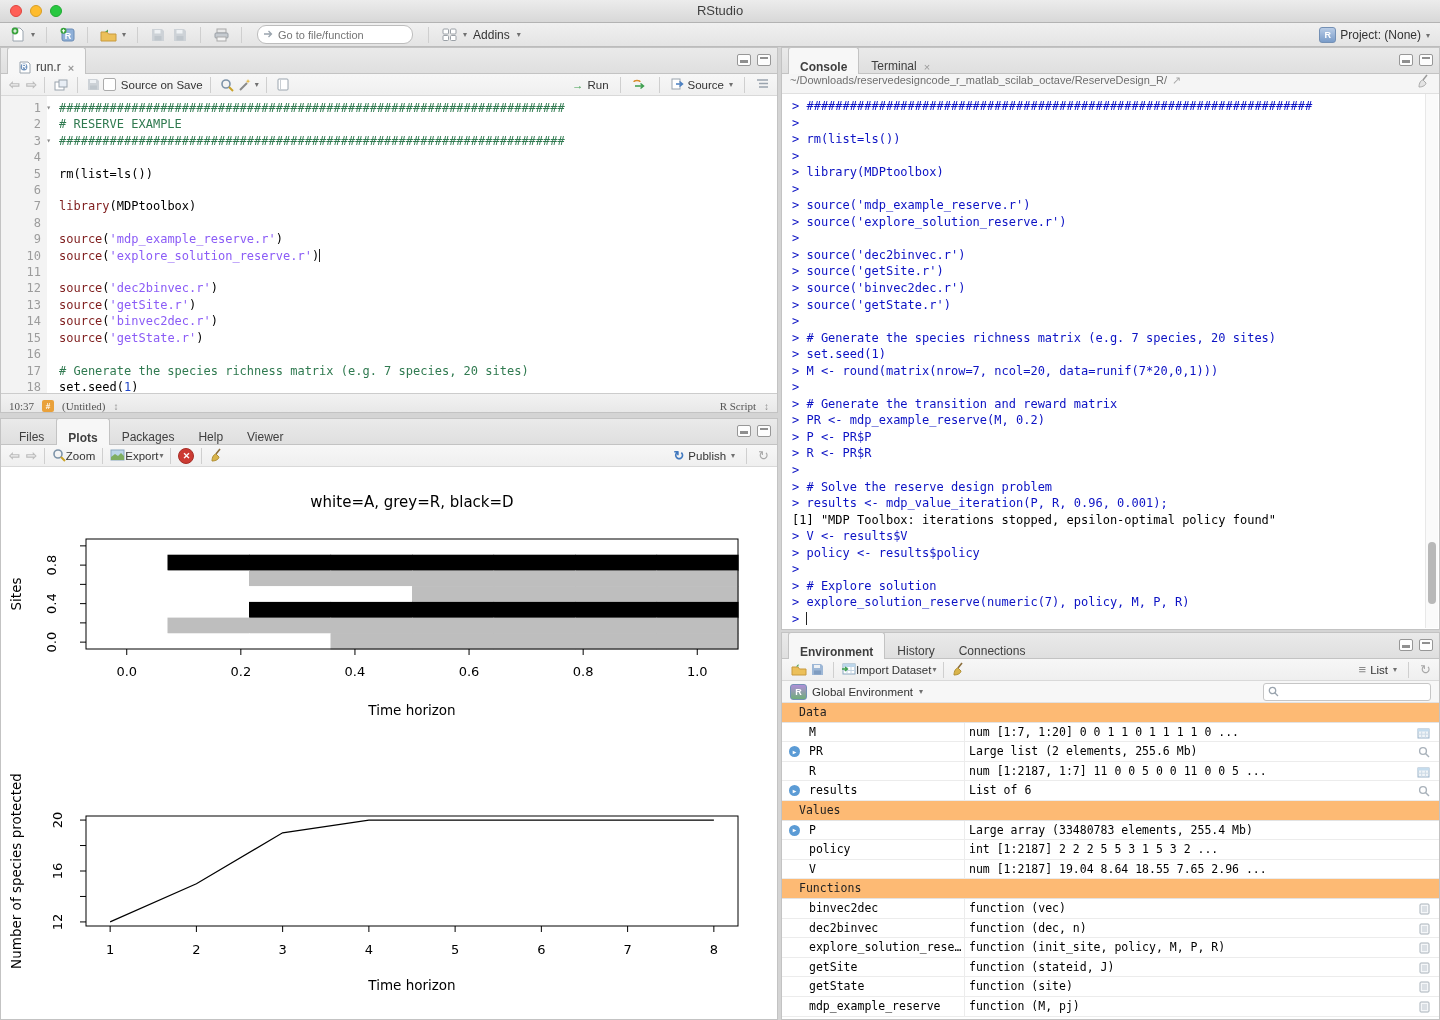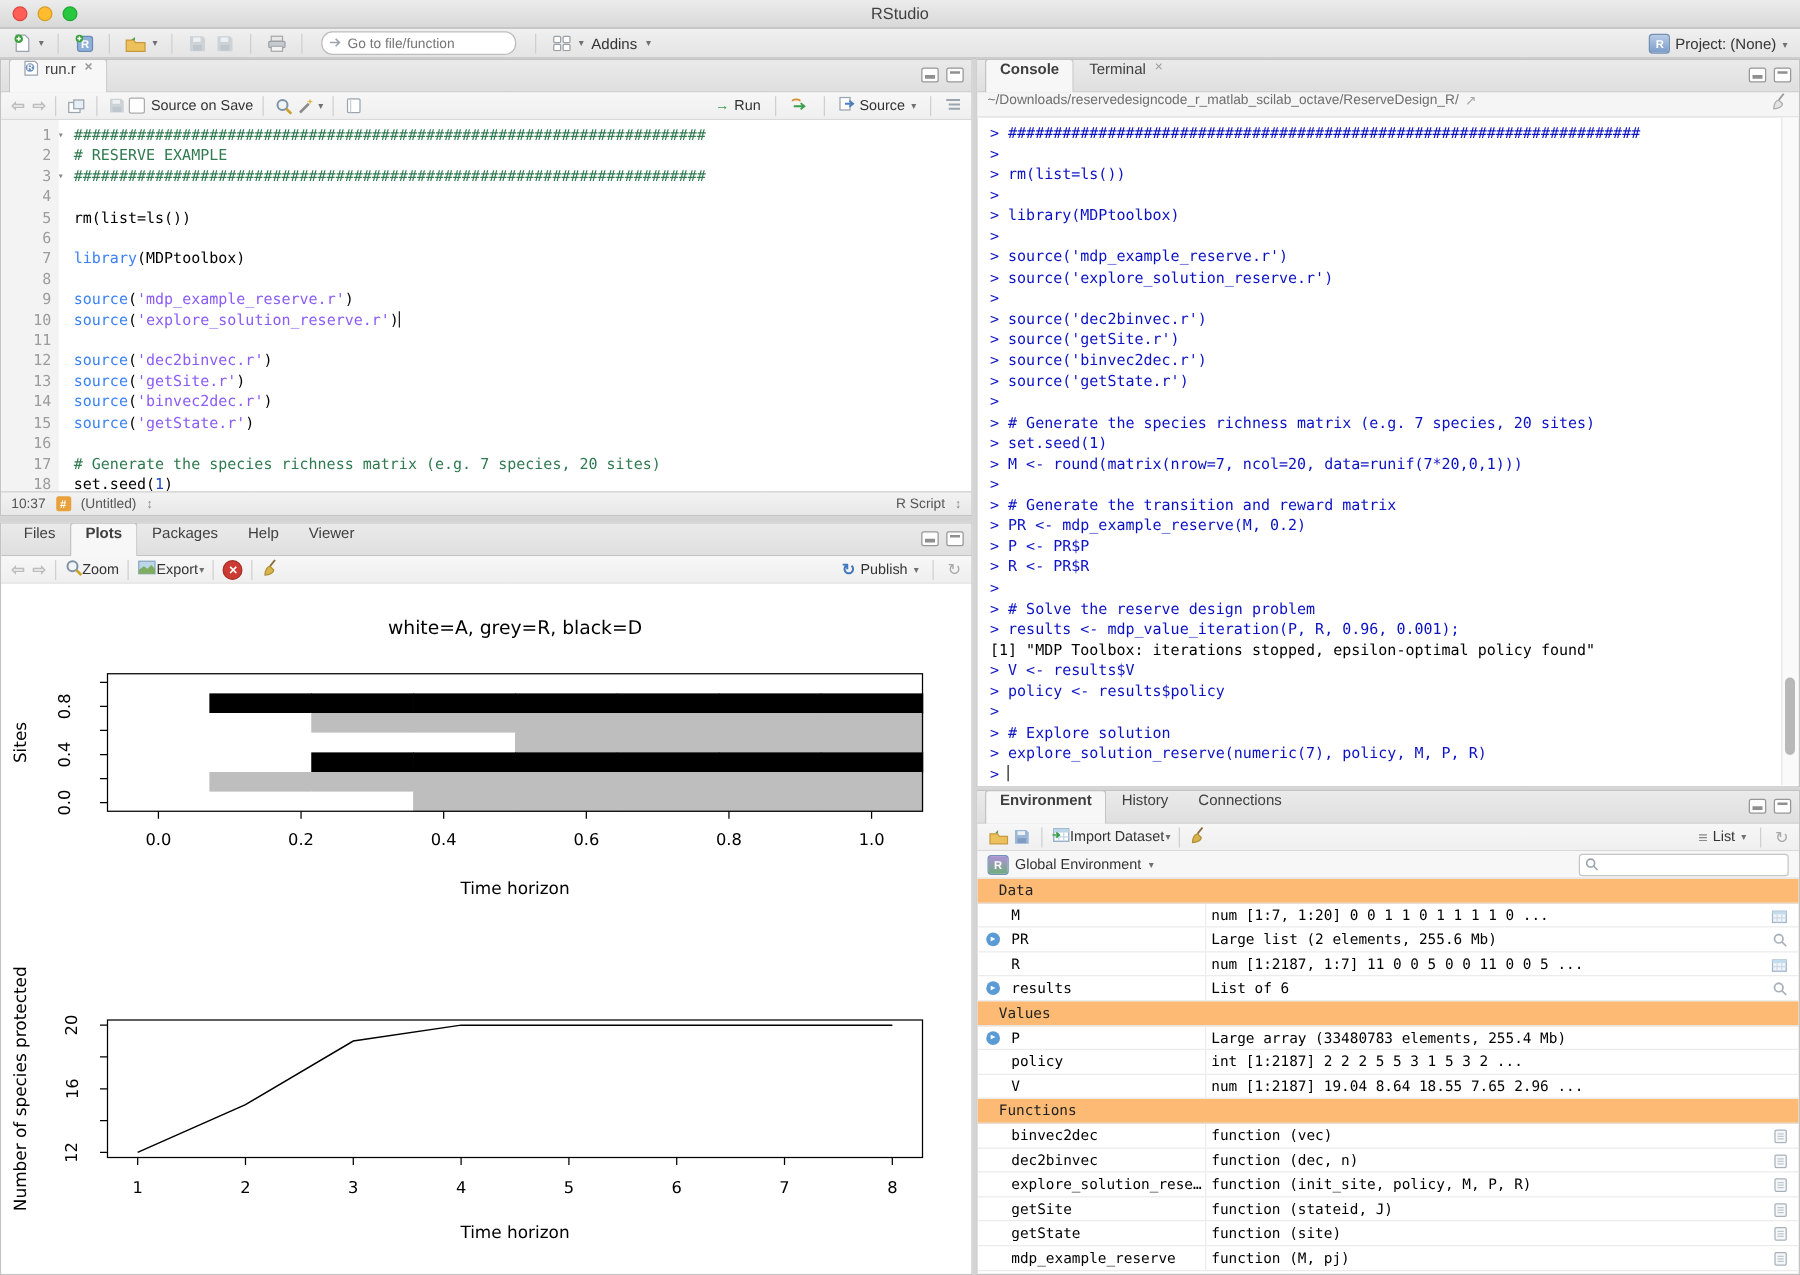--- a/index.html
+++ b/index.html
@@ -19,44 +19,44 @@
   .dd{font-size:8px;color:#707070;margin-left:1px;}
   .goto-input{width:128px;height:17px;border:1px solid #bdbdbd;border-radius:9px;background:#fff;font-size:11px;padding:0 6px 0 20px;color:#444;font-family:"Liberation Sans",sans-serif;}
   .goto-wrap{position:relative;margin:0 4px;}
   .goto-wrap svg{position:absolute;left:6px;top:4px;}
   .tb-label{font-size:12px;color:#333;margin:0 2px;}
   .proj{position:absolute;right:10px;top:0;height:24px;display:flex;align-items:center;gap:4px;font-size:12px;color:#333;}
   .rcube{display:inline-flex;align-items:center;justify-content:center;width:15px;height:14px;border-radius:3px;background:linear-gradient(#b9cce6,#7a9cc9);color:#fff;font-weight:bold;font-size:9px;border:1px solid #7490b5;}
   
   .pane{position:absolute;background:#fff;border:1px solid #c3c3c3;box-sizing:border-box;}
   .tabstrip{position:absolute;left:0;right:0;top:0;height:26px;background:linear-gradient(#eaeaea,#dfdfdf);border-bottom:1px solid #c3c3c3;display:flex;align-items:flex-end;padding-left:6px;box-sizing:border-box;}
-  .tab{display:flex;align-items:flex-start;gap:5px;height:25px;padding:0 11px;font-size:12px;color:#3f3f3f;border:1px solid transparent;border-bottom:none;cursor:default;}
+  .tab{display:flex;align-items:flex-end;gap:5px;height:25px;padding:0 11px;font-size:12px;color:#3f3f3f;border:1px solid transparent;border-bottom:none;cursor:default;}
   .tab.active{background:#f7f7f7;border-color:#c3c3c3;border-radius:3px 3px 0 0;margin-bottom:-1px;height:26px;font-weight:bold;}
   .tab .close{color:#9a9a9a;font-size:11px;margin-left:2px;}
   .winbtns{position:absolute;right:6px;top:6px;display:flex;gap:6px;}
   .winbtn{width:12px;height:10px;border:1px solid #979797;background:#fdfdfd;border-radius:2px;position:relative;}
   .winbtn.min::after{content:"";position:absolute;left:2px;right:2px;bottom:2px;height:3px;background:#8f8f8f;}
   .winbtn.max::after{content:"";position:absolute;left:2px;right:2px;top:2px;height:2px;background:#8f8f8f;}
   .pane-toolbar{position:absolute;left:0;right:0;height:22px;background:linear-gradient(#f7f7f7,#efefef);border-bottom:1px solid #d9d9d9;display:flex;align-items:center;padding:0 8px;box-sizing:border-box;font-size:11.5px;color:#333;}
   .nav-arrow{color:#bdbdbd;font-size:13px;font-weight:bold;}
   .checkbox{width:11px;height:11px;border:1px solid #ababab;border-radius:2px;background:#fff;display:inline-block;margin-right:5px;}
   .right-tools{margin-left:auto;display:flex;align-items:center;gap:4px;}
   
   .editor{position:absolute;left:0;right:0;top:48px;bottom:19px;background:#fff;overflow:hidden;display:flex;font-family:"DejaVu Sans Mono",monospace;font-size:12px;line-height:16.4px;}
   .gutter{width:46px;background:#f3f3f3;color:#9c9c9c;text-align:right;padding-top:4px;box-sizing:border-box;}
   .gutter .ln{padding-right:6px;position:relative;}
   .gutter .fold{position:absolute;right:-4px;top:0;font-size:8px;color:#8a8a8a;}
   .code{padding:4px 0 0 12px;white-space:pre;color:#000;}
   .tk-c{color:#307a50;}
   .tk-s{color:#8b5cf6;}
-  .tk-f{color:#3b82f6;}
+  .tk-f{color:#7f1d1d;}
   .tk-n{color:#2146c7;}
   .tk-t{color:#000;}
   .caret{display:inline-block;width:1px;height:13px;background:#222;vertical-align:-2px;}
-  .statusbar{position:absolute;left:0;right:0;bottom:0;height:19px;background:linear-gradient(#f2f2f2,#e8e8e8);border-top:1px solid #cccccc;display:flex;align-items:center;font-size:11px;color:#555;padding:0 8px;box-sizing:border-box;gap:8px;}
+  .statusbar{position:absolute;left:0;right:0;bottom:0;height:19px;background:linear-gradient(#f2f2f2,#e8e8e8);border-top:1px solid #cccccc;display:flex;align-items:flex-end;font-size:11px;color:#555;padding:0 8px;box-sizing:border-box;gap:8px;font-family:Liberation Serif, serif;}
   .scope-icon{display:inline-flex;align-items:center;justify-content:center;width:12px;height:12px;border-radius:2px;background:#e9a13b;color:#fff;font-size:9px;font-weight:bold;}
   .updown{color:#8a8a8a;font-size:10px;}
   
   .cwdbar{position:absolute;left:0;right:0;top:26px;height:20px;background:#f5f5f5;border-bottom:1px solid #e0e0e0;display:flex;align-items:flex-start;padding:0 8px;box-sizing:border-box;font-size:11px;color:#6e6e6e;gap:5px;}
   .console-body{position:absolute;left:0;right:14px;top:46px;bottom:0;overflow:hidden;font-family:"DejaVu Sans Mono",monospace;font-size:12px;line-height:16.55px;padding:4px 0 0 10px;white-space:pre;}
   .cl-in{color:#0c12c4;}
   .cl-out{color:#000;}
   .scrolltrack{position:absolute;right:1px;top:46px;bottom:1px;width:12px;background:#fafafa;border-left:1px solid #e8e8e8;}
   .scrollthumb{position:absolute;left:2px;width:8px;border-radius:4px;background:#b8b8b8;}
   

